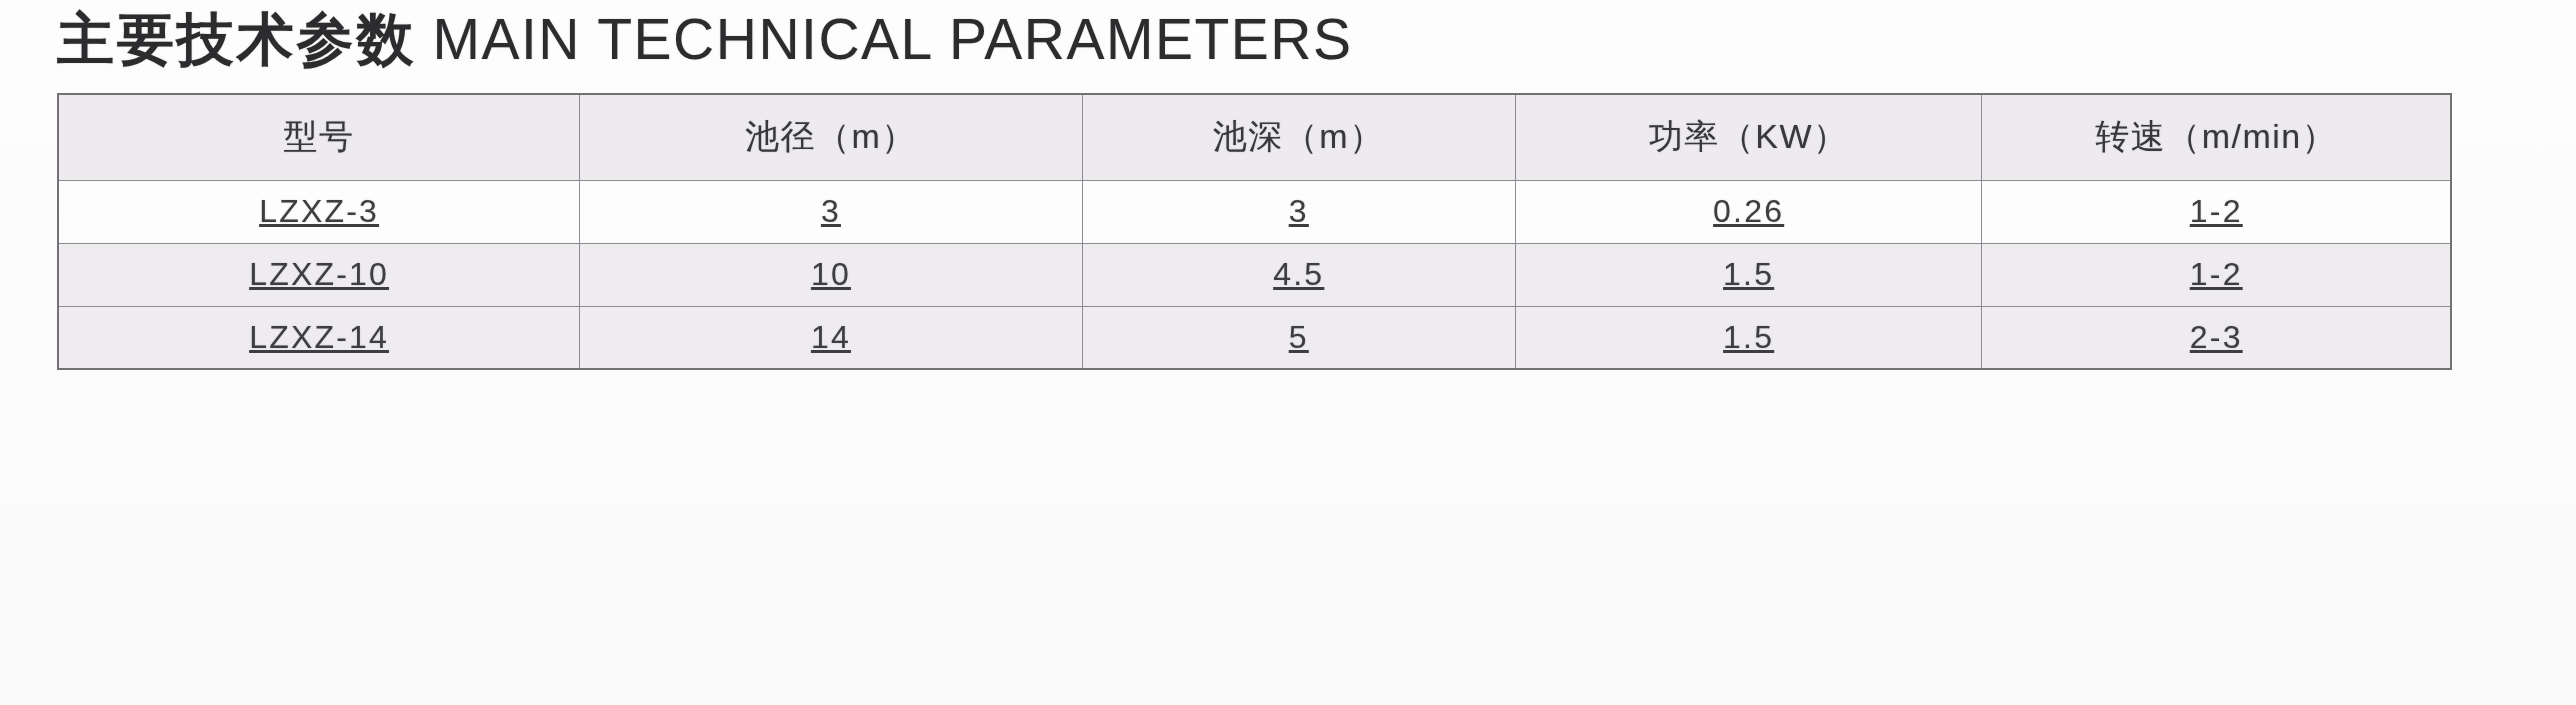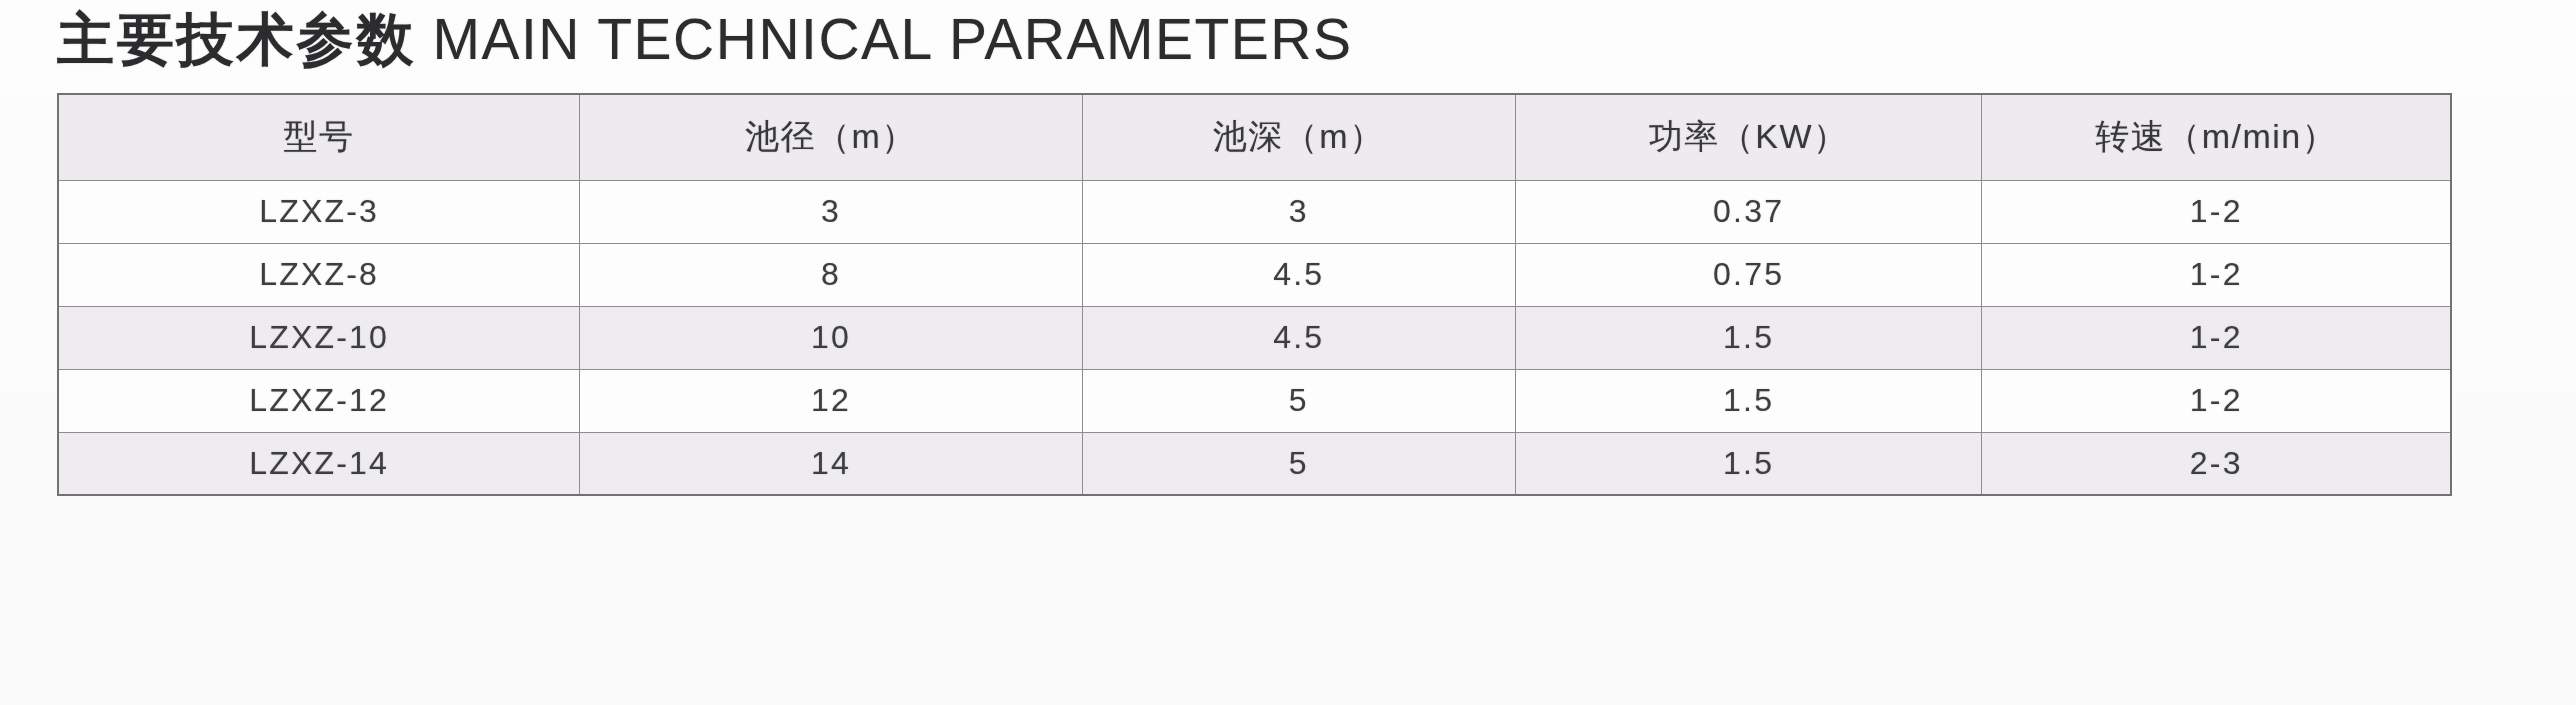--- a/index.html
+++ b/index.html
@@ -73,20 +73,21 @@
     background: var(--plain-bg, #fdfdfd);
   }
   table.params tbody tr.shaded {
     background: var(--shaded-bg, #eeecef);
   }
   table.params td {
     font-size: 32px;
     font-weight: 400;
     letter-spacing: 2.2px;
     color: #3e3d40;
+    text-decoration: underline;
   }
 </style>
 </head>
 <body>
 
 <div class="page" style="--header-bg: #edebee; --shaded-bg: #eeecef; --plain-bg: #fdfdfd; --grid: #8e8c90; --text: #39383b;">
 
   <div class="doc-title">
     <span class="cn">主要技术参数</span><span class="en">MAIN TECHNICAL PARAMETERS</span>
   </div>
@@ -106,41 +107,27 @@
         <th>池深（m）</th>
         <th>功率（KW）</th>
         <th>转速（m/min）</th>
       </tr>
     </thead>
     <tbody id="params-tbody">
         <tr>
           <td>LZXZ-3</td>
           <td>3</td>
           <td>3</td>
-          <td>0.37</td>
-          <td>1-2</td>
-        </tr>
-        <tr>
-          <td>LZXZ-8</td>
-          <td>8</td>
-          <td>4.5</td>
-          <td>0.75</td>
+          <td>0.26</td>
           <td>1-2</td>
         </tr>
         <tr class="shaded">
           <td>LZXZ-10</td>
           <td>10</td>
           <td>4.5</td>
-          <td>1.5</td>
-          <td>1-2</td>
-        </tr>
-        <tr>
-          <td>LZXZ-12</td>
-          <td>12</td>
-          <td>5</td>
           <td>1.5</td>
           <td>1-2</td>
         </tr>
         <tr class="shaded">
           <td>LZXZ-14</td>
           <td>14</td>
           <td>5</td>
           <td>1.5</td>
           <td>2-3</td>
         </tr>

